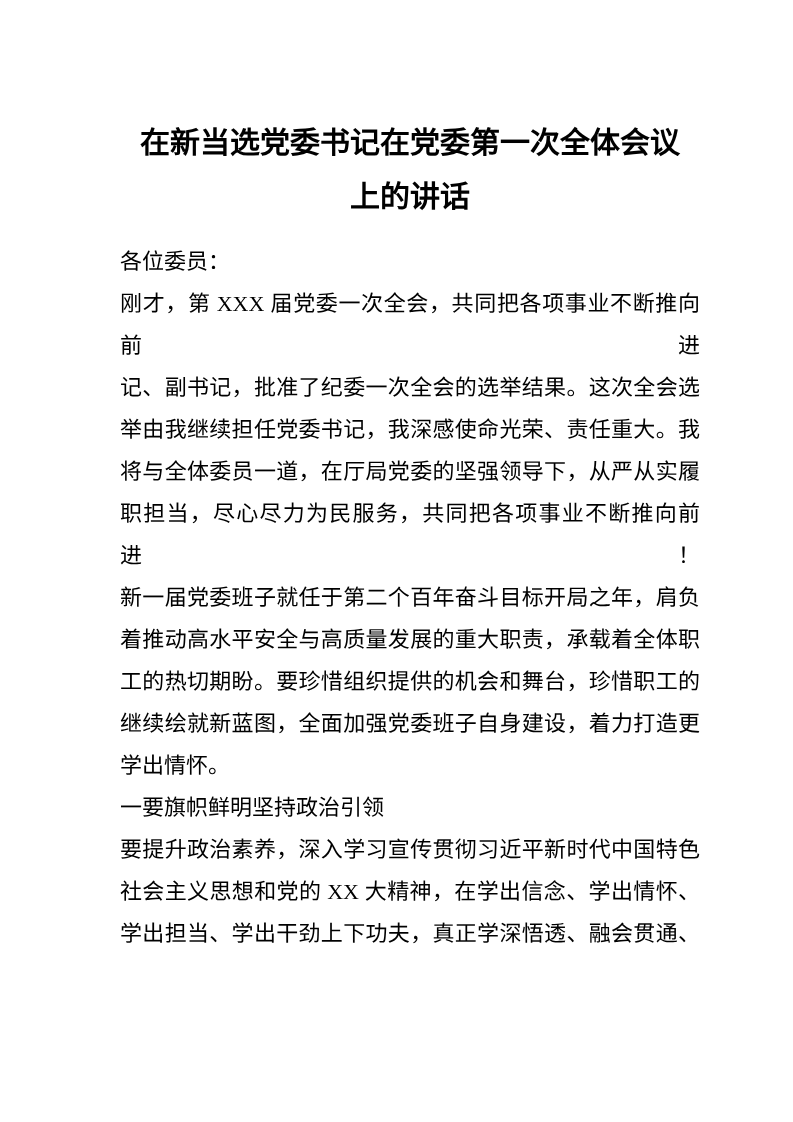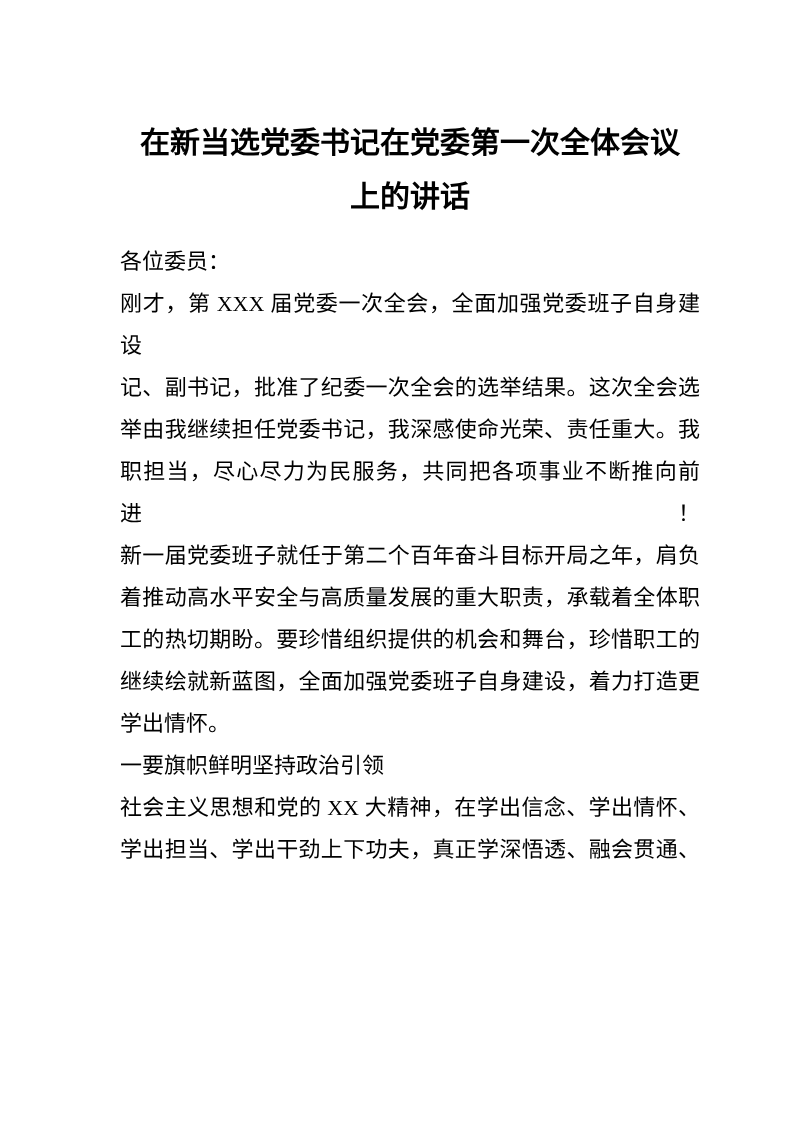--- a/index.html
+++ b/index.html
@@ -53,27 +53,29 @@
 <body>
 
 <div class="page">
   <div class="content">
     <h1 class="title">
       <span class="title-line">在新当选党委书记在党委第一次全体会议</span>
       <span class="title-line">上的讲话</span>
     </h1>
     <div class="body-text">
         <div class="line">各位委员：</div>
-        <div class="line justified">刚才，第 XXX 届党委一次全会，全面加强党委班子自身建设</div>
+        <div class="line justified">刚才，第 XXX 届党委一次全会，共同把各项事业不断推向前进</div>
         <div class="line justified">记、副书记，批准了纪委一次全会的选举结果。这次全会选</div>
         <div class="line justified">举由我继续担任党委书记，我深感使命光荣、责任重大。我</div>
+        <div class="line justified">将与全体委员一道，在厅局党委的坚强领导下，从严从实履</div>
         <div class="line justified">职担当，尽心尽力为民服务，共同把各项事业不断推向前进！</div>
         <div class="line justified">新一届党委班子就任于第二个百年奋斗目标开局之年，肩负</div>
         <div class="line justified">着推动高水平安全与高质量发展的重大职责，承载着全体职</div>
         <div class="line justified">工的热切期盼。要珍惜组织提供的机会和舞台，珍惜职工的</div>
         <div class="line justified">继续绘就新蓝图，全面加强党委班子自身建设，着力打造更</div>
         <div class="line">学出情怀。</div>
         <div class="line">一要旗帜鲜明坚持政治引领</div>
+        <div class="line justified">要提升政治素养，深入学习宣传贯彻习近平新时代中国特色</div>
         <div class="line justified">社会主义思想和党的 XX 大精神，在学出信念、学出情怀、</div>
         <div class="line justified">学出担当、学出干劲上下功夫，真正学深悟透、融会贯通、</div>
       </div>
   </div>
 </div>
 
 </body></html>

